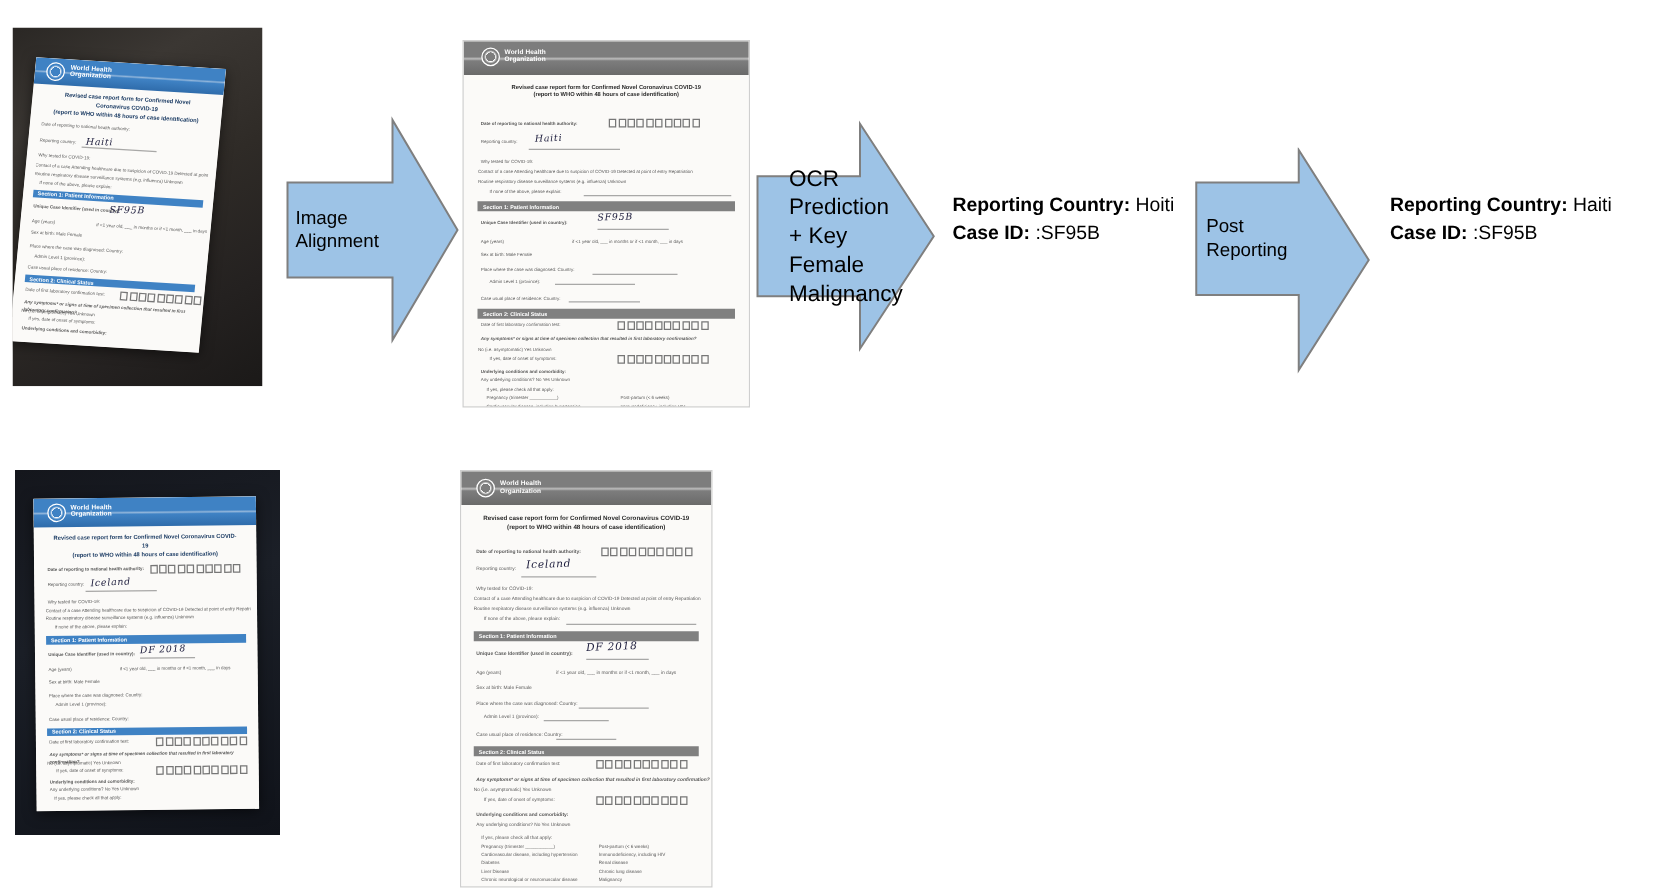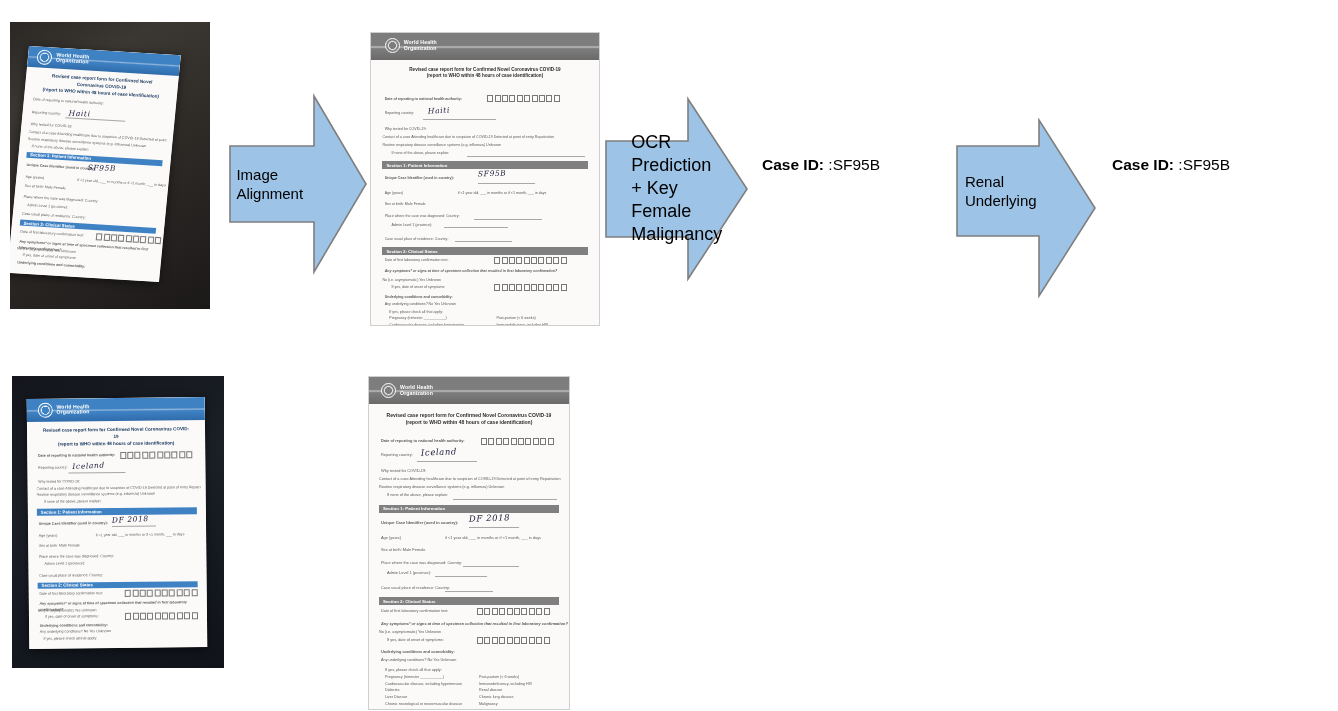--- a/index.html
+++ b/index.html
@@ -215,35 +215,39 @@
     </svg>
     <div class="lbl" style="left:5%;width:58%;font-size:18px;margin-left:20px;">
       <div>OCR</div>
       <div>Prediction</div>
       <div>+ Key Female</div>
       <div>Malignancy</div>
     </div>
   </div>
 
   <div class="fields" style="left:762px;top:144px;">
+    <div><span class="k">Reporting Country:</span>
+         <span>Hoiti</span></div>
     <div><span class="k">Case ID:</span>
          <span>:SF95B</span></div>
   </div>
 
   <div class="arrow" style="left:955px;top:108px;width:142px;height:182px;">
     <svg viewBox="0 0 142 182" preserveAspectRatio="none">
       <polygon points="2,28 84,28 84,2 140,90 84,178 84,118 2,118" fill="#9DC3E6" stroke="#7F7F7F" stroke-width="1.6" stroke-linejoin="miter"></polygon>
     </svg>
     <div class="lbl" style="left:7%;top:40%;width:56%;">
-      <div>Renal</div>
-      <div>Underlying</div>
+      <div>Post</div>
+      <div>Reporting</div>
     </div>
   </div>
 
   <div class="fields" style="left:1112px;top:144px;">
+    <div><span class="k">Reporting Country:</span>
+         <span>Haiti</span></div>
     <div><span class="k">Case ID:</span>
          <span>:SF95B</span></div>
   </div>
 </div>
 
 <div class="row" id="row-bottom">
 
   <div class="photo" style="left:12px;top:8px;width:212px;height:292px;">
     <div class="desk" style="background:linear-gradient(160deg,#14161c 0%,#1b1f27 40%,#10131a 100%);"></div>
     <div class="sheet tilt" style="left:16px;top:22px;width:178px;height:250px;transform:rotate(-0.6deg);">

